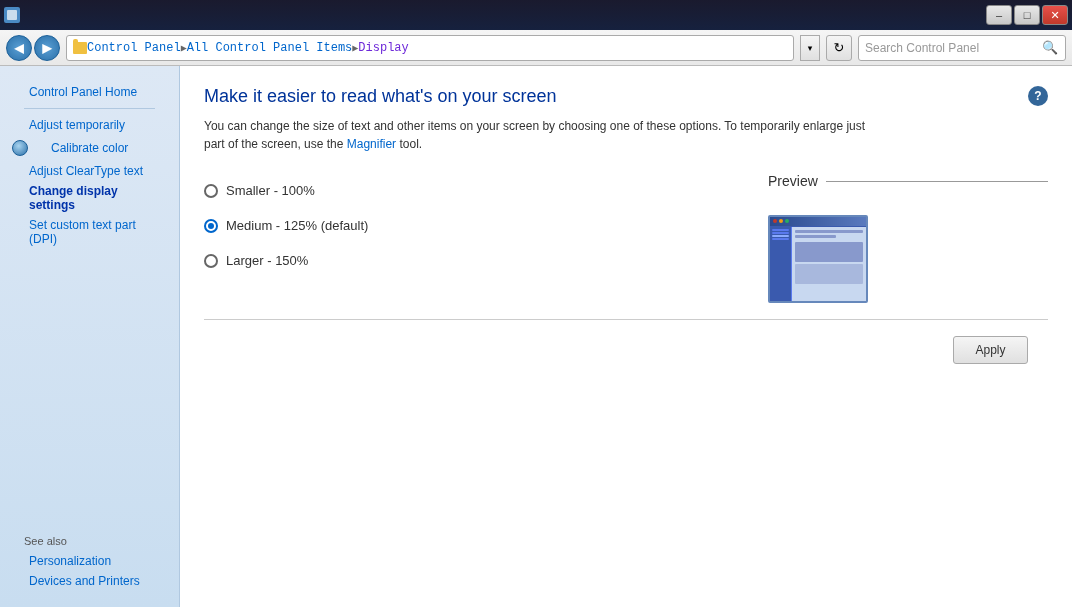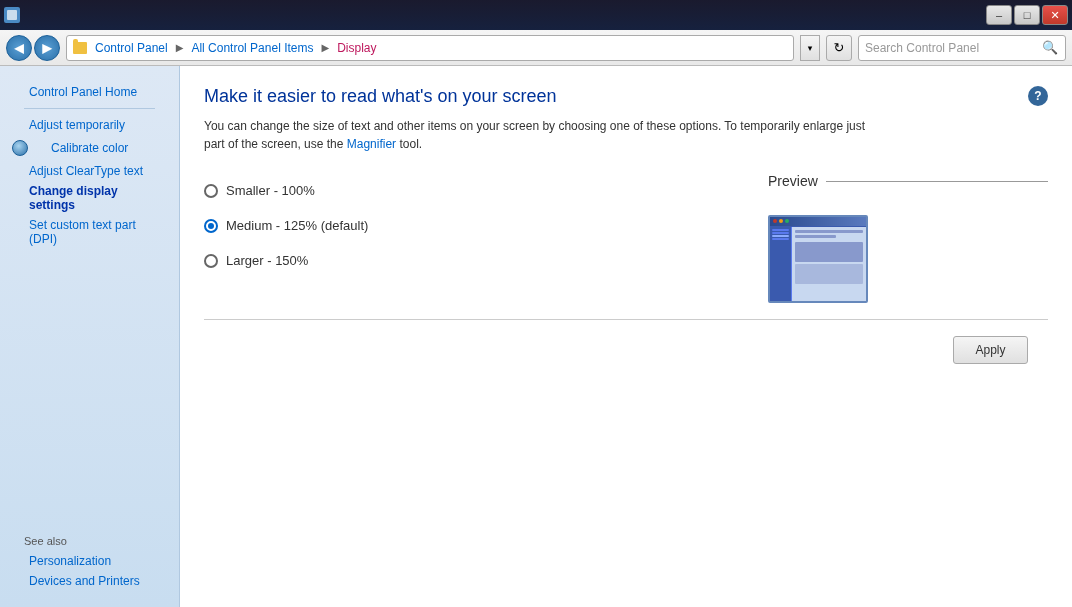--- a/index.html
+++ b/index.html
@@ -93,23 +93,24 @@
 
     .breadcrumb-bar {
       flex: 1;
       height: 26px;
       background: white;
       border: 1px solid #aaa;
       border-radius: 3px;
       display: flex;
       align-items: center;
       padding: 0 6px;
-      gap: 8px;
+      gap: 0;
       font-size: 12px;
       color: #333;
+      font-family: Liberation Mono, monospace;
     }
 
     .breadcrumb-sep {
       color: #666;
       font-size: 10px;
     }
 
     .breadcrumb-link {
       color: #0066cc;
       cursor: pointer;
@@ -450,21 +451,21 @@
     </div>
 
     <div class="breadcrumb-bar">
       <div style="width:14px;height:12px;background:#f0c040;border-radius:0 1px 1px 1px;position:relative;flex-shrink:0;">
         <div style="position:absolute;top:-3px;left:0;width:5px;height:3px;background:#f0c040;border-radius:2px 2px 0 0;"></div>
       </div>
       <span class="breadcrumb-link">Control Panel</span>
       <span class="breadcrumb-sep">▶</span>
       <span class="breadcrumb-link">All Control Panel Items</span>
       <span class="breadcrumb-sep">▶</span>
-      <span style="color:#be185d;">Display</span>
+      <span style="color:#6d28d9;">Display</span>
     </div>
 
     <div class="address-dropdown">▾</div>
     <div class="refresh-btn">↻</div>
 
     <div class="search-box">
       <span style="color:#999;font-size:12px;">Search Control Panel</span>
       <span style="color:#666;font-size:13px;">🔍</span>
     </div>
   </div>

